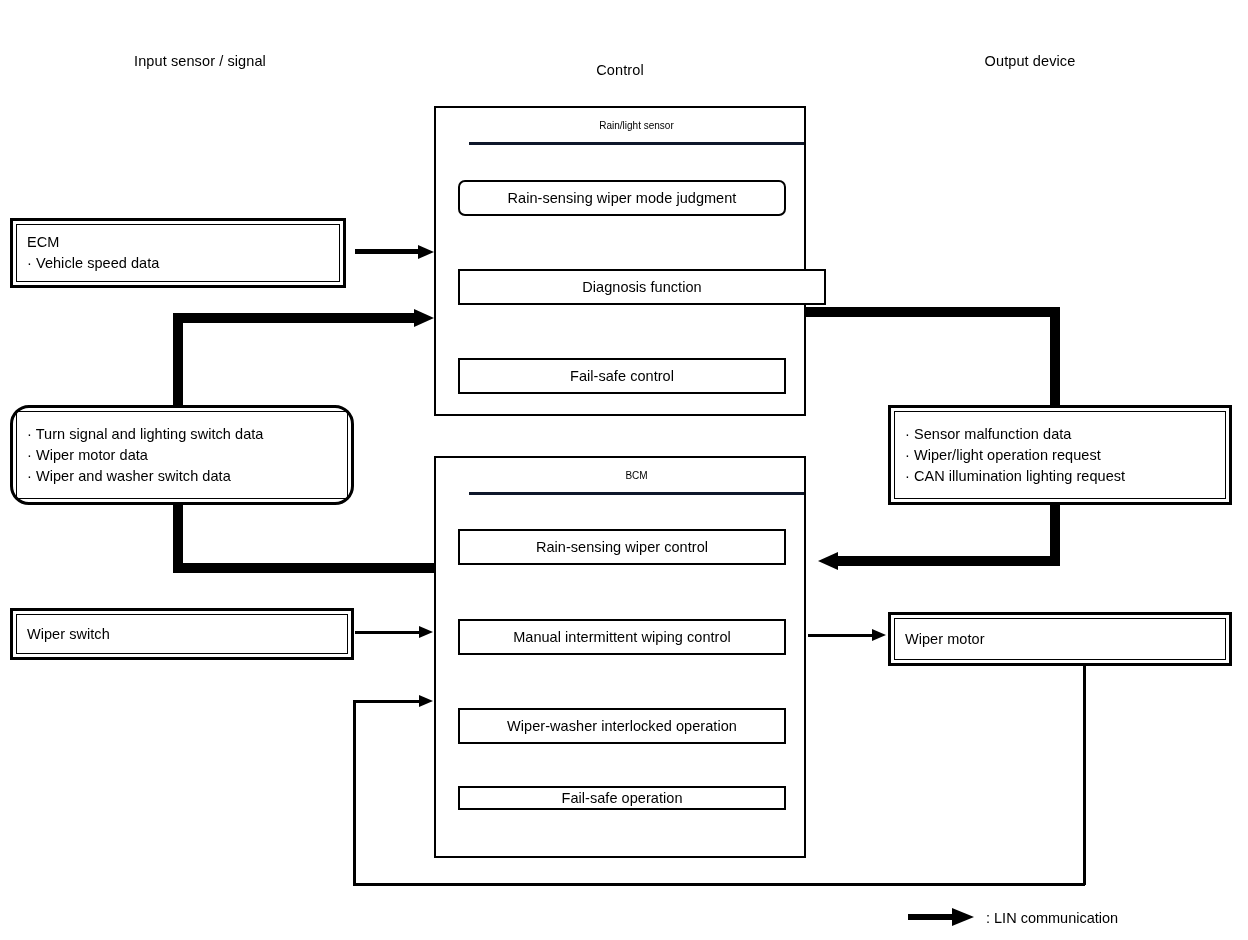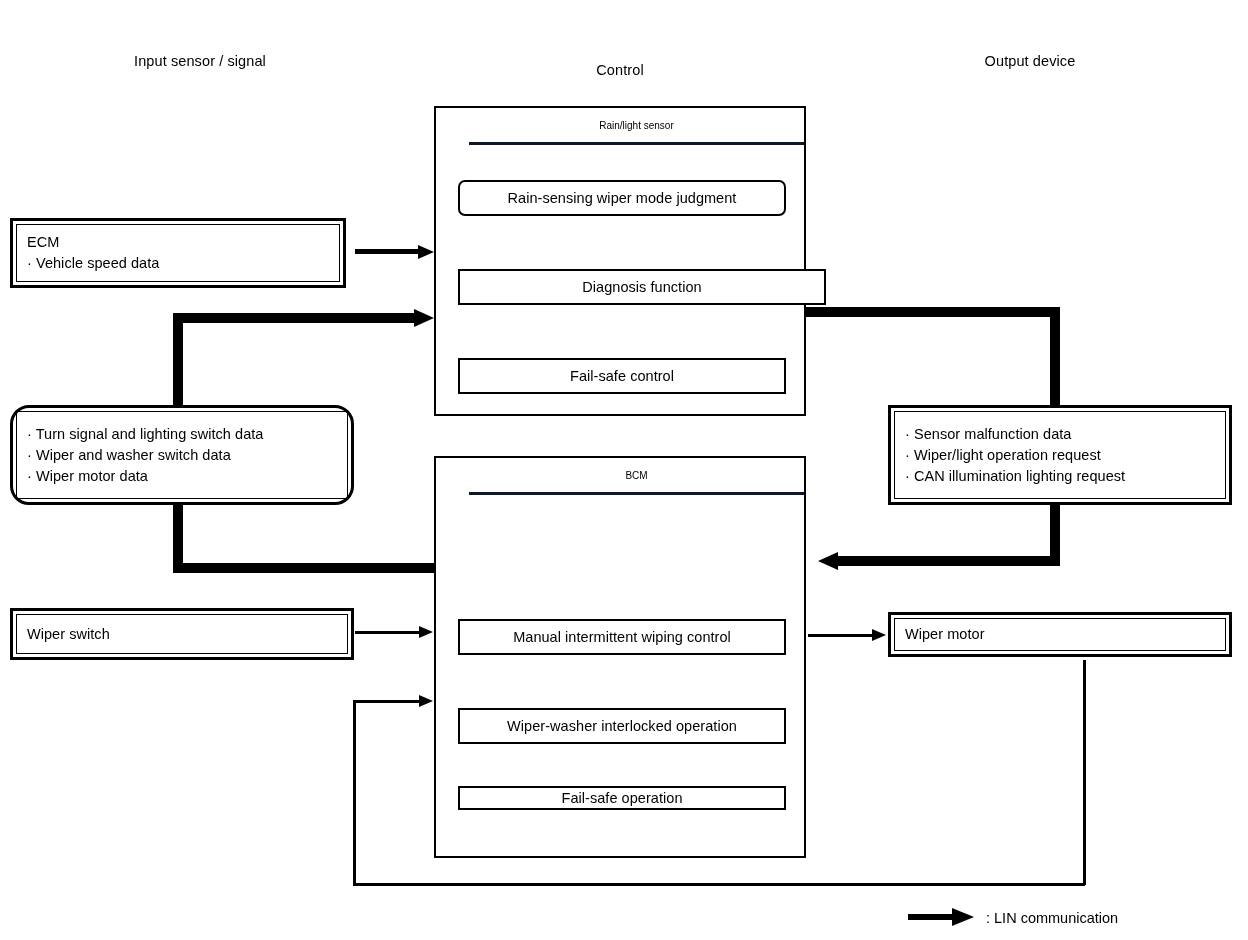--- a/index.html
+++ b/index.html
@@ -155,56 +155,57 @@
     <div class="module-body">
       <div class="fn-box" style="left:22px;top:35px;width:328px;height:36px;border-radius:7px;">Rain-sensing wiper mode judgment</div>
       <div class="fn-box" style="left:22px;top:124px;width:368px;height:36px;">Diagnosis function</div>
       <div class="fn-box" style="left:22px;top:213px;width:328px;height:36px;">Fail-safe control</div>
     </div>
   </div>
 
   <div class="module" style="left:434px;top:456px;width:372px;height:402px;">
     <div class="module-title">BCM</div>
     <div class="module-body">
+      <div class="fn-box" style="left:22px;top:34px;width:328px;height:36px;">Rain-sensing wiper control</div>
       <div class="fn-box" style="left:22px;top:124px;width:328px;height:36px;">Manual intermittent wiping control</div>
       <div class="fn-box" style="left:22px;top:213px;width:328px;height:36px;text-align:right;">Wiper-washer interlocked operation</div>
       <div class="fn-box" style="left:22px;top:291px;width:328px;height:24px;">Fail-safe operation</div>
     </div>
   </div>
 
   <div class="io-box" style="left:10px;top:218px;width:336px;height:70px;">
     <div class="io-inner">
       <div class="io-line">ECM</div>
       <div class="io-line">· Vehicle speed data</div>
     </div>
   </div>
 
   <div class="io-box" style="left:10px;top:405px;width:344px;height:100px;border-radius:19px;">
     <div class="io-inner">
       <div class="io-line">· Turn signal and lighting switch data</div>
+      <div class="io-line">· Wiper motor data</div>
       <div class="io-line">· Wiper and washer switch data</div>
-      <div class="io-line">· Wiper motor data</div>
     </div>
   </div>
 
   <div class="io-box" style="left:10px;top:608px;width:344px;height:52px;">
     <div class="io-inner center">
       <div class="io-line">Wiper switch</div>
     </div>
   </div>
 
   <div class="io-box" style="left:888px;top:405px;width:344px;height:100px;">
     <div class="io-inner">
       <div class="io-line">· Sensor malfunction data</div>
       <div class="io-line">· Wiper/light operation request</div>
       <div class="io-line">· CAN illumination lighting request</div>
     </div>
   </div>
 
-  <div class="io-box" style="left:888px;top:612px;width:344px;height:45px;">
+  <div class="io-box" style="left:888px;top:612px;width:344px;height:54px;">
     <div class="io-inner center">
       <div class="io-line">Wiper motor</div>
     </div>
   </div>
 
   <div class="legend" style="left:908px;top:908px;">
     <div class="legend-arrow">
       <div class="shaft"></div>
       <div class="head"></div>
     </div>

